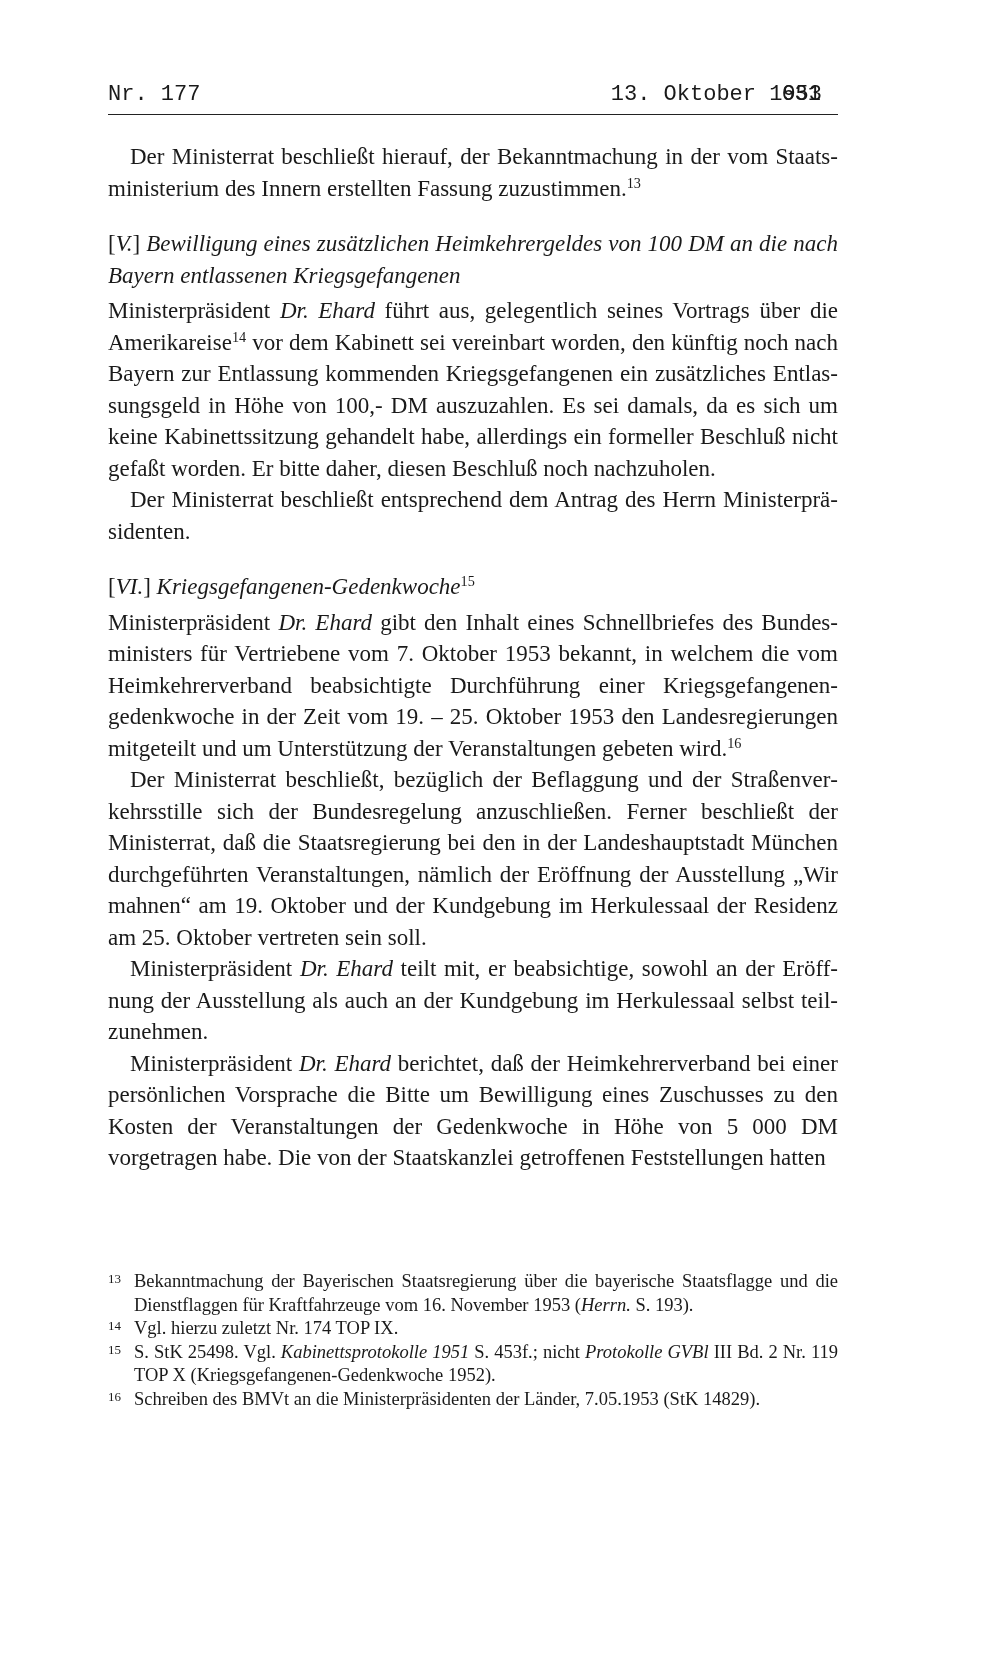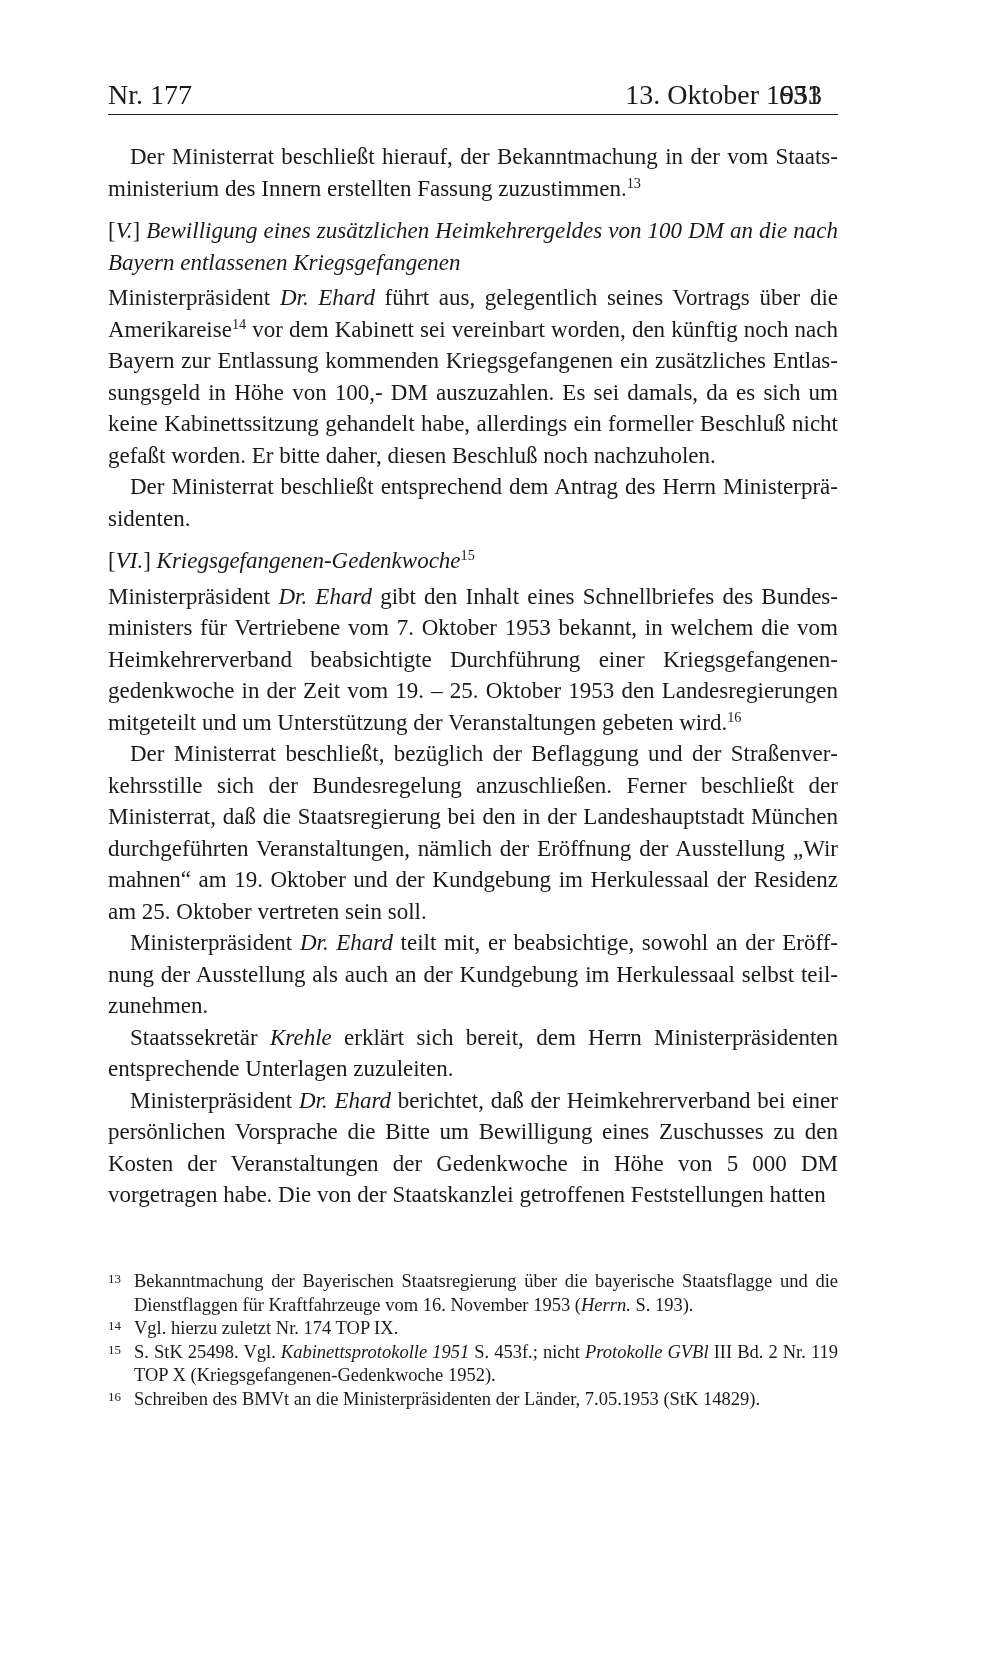--- a/index.html
+++ b/index.html
@@ -4,35 +4,36 @@
   <style>
     html, body { margin: 0; padding: 0; background: #ffffff; }
     body {
       width: 1000px; height: 1666px; position: relative; overflow: hidden;
       font-family: "Liberation Serif", "DejaVu Serif", serif;
       color: #1a1a1a;
     }
     .page { position: absolute; left: 108px; top: 0; width: 730px; }
     .header {
       position: absolute; top: 80px; left: 0; width: 730px; height: 34px;
-      font-size: 28px; line-height: 30px;
+      font-size: 22px; line-height: 30px;
       border-bottom: 1.5px solid #222;
+      font-family: Liberation Mono, monospace;
     }
     .header .left { position: absolute; left: 0; top: 0; }
     .header .center { position: absolute; left: 0; right: 16px; top: 0; text-align: right; }
     .header .right { position: absolute; right: 17px; top: 0; }
 
     .body {
       position: absolute; top: 141px; left: 0; width: 730px;
       font-size: 23px; line-height: 31.5px; text-align: justify;
       hyphens: manual;
     }
     .body p { margin: 0; }
     .body p.indent { text-indent: 22px; }
-    .body .heading { margin-top: 11px; margin-bottom: 4px; }
+    .body .heading { margin-top: 24px; margin-bottom: 4px; }
     sup { font-size: 62%; line-height: 0; vertical-align: 0.55em; }
     i { font-style: italic; }
 
     .footnotes {
       position: absolute; top: 1270px; left: 0; width: 730px;
       font-size: 18.5px; line-height: 23.5px; text-align: justify;
     }
     .fn { position: relative; padding-left: 26px; margin: 0; }
     .fn .num { position: absolute; left: 0; top: 0; font-size: 13px; line-height: 18px; }
   </style>
@@ -48,21 +49,20 @@
 
   <div class="body" id="body-text">
       <p class="indent"><span>Der Ministerrat beschließt hierauf, der Bekanntmachung in der vom Staats­ministerium des Innern erstellten Fassung zuzustimmen.</span><sup>13</sup></p>
       <p class="heading"><span>[</span><i>V.</i><span>] </span><i>Bewilligung eines zusätzlichen Heimkehrergeldes von 100 DM an die nach Bayern entlassenen Kriegsgefangenen</i></p>
       <p class=""><span>Ministerpräsident </span><i>Dr. Ehard</i><span> führt aus, gelegentlich seines Vortrags über die Amerikareise</span><sup>14</sup><span> vor dem Kabinett sei vereinbart worden, den künftig noch nach Bayern zur Entlassung kommenden Kriegsgefangenen ein zusätzliches Entlas­sungsgeld in Höhe von 100,- DM auszuzahlen. Es sei damals, da es sich um keine Kabinettssitzung gehandelt habe, allerdings ein formeller Beschluß nicht gefaßt worden. Er bitte daher, diesen Beschluß noch nachzuholen.</span></p>
       <p class="indent"><span>Der Ministerrat beschließt entsprechend dem Antrag des Herrn Ministerprä­sidenten.</span></p>
       <p class="heading"><span>[</span><i>VI.</i><span>] </span><i>Kriegsgefangenen-Gedenkwoche</i><sup>15</sup></p>
       <p class=""><span>Ministerpräsident </span><i>Dr. Ehard</i><span> gibt den Inhalt eines Schnellbriefes des Bundes­ministers für Vertriebene vom 7. Oktober 1953 bekannt, in welchem die vom Heimkehrerverband beabsichtigte Durchführung einer Kriegsgefangenen­gedenkwoche in der Zeit vom 19. – 25. Oktober 1953 den Landesregierungen mitgeteilt und um Unterstützung der Veranstaltungen gebeten wird.</span><sup>16</sup></p>
       <p class="indent"><span>Der Ministerrat beschließt, bezüglich der Beflaggung und der Straßenver­kehrsstille sich der Bundesregelung anzuschließen. Ferner beschließt der Minis­terrat, daß die Staatsregierung bei den in der Landeshauptstadt München durchgeführten Veranstaltungen, nämlich der Eröffnung der Ausstellung „Wir mahnen“ am 19. Oktober und der Kundgebung im Herkulessaal der Residenz am 25. Oktober vertreten sein soll.</span></p>
       <p class="indent"><span>Ministerpräsident </span><i>Dr. Ehard</i><span> teilt mit, er beabsichtige, sowohl an der Eröff­nung der Ausstellung als auch an der Kundgebung im Herkulessaal selbst teil­zunehmen.</span></p>
-      <p class="indent"><span>Staatssekretär </span><i>Krehle</i><span> erklärt sich bereit, dem Herrn Ministerpräsidenten entsprechende Unterlagen zuzuleiten.</span></p>
       <p class="indent"><span>Ministerpräsident </span><i>Dr. Ehard</i><span> berichtet, daß der Heimkehrerverband bei einer persönlichen Vorsprache die Bitte um Bewilligung eines Zuschusses zu den Kosten der Veranstaltungen der Gedenkwoche in Höhe von 5 000 DM vorgetragen habe. Die von der Staatskanzlei getroffenen Feststellungen hatten</span></p>
     </div>
 
   <div class="footnotes" id="footnotes">
       <p class="fn"><span class="num">13</span><span>Bekanntmachung der Bayerischen Staatsregierung über die bayerische Staatsflagge und die Dienstflaggen für Kraftfahrzeuge vom 16. November 1953 (</span><i>Herrn.</i><span> S. 193).</span></p>
       <p class="fn"><span class="num">14</span><span>Vgl. hierzu zuletzt Nr. 174 TOP IX.</span></p>
       <p class="fn"><span class="num">15</span><span>S. StK 25498. Vgl. </span><i>Kabinettsprotokolle 1951</i><span> S. 453f.; nicht </span><i>Protokolle GVBl</i><span> III Bd. 2 Nr. 119 TOP X (Kriegsgefangenen-Gedenkwoche 1952).</span></p>
       <p class="fn"><span class="num">16</span><span>Schreiben des BMVt an die Ministerpräsidenten der Länder, 7.05.1953 (StK 14829).</span></p>
     </div>
 </div>

